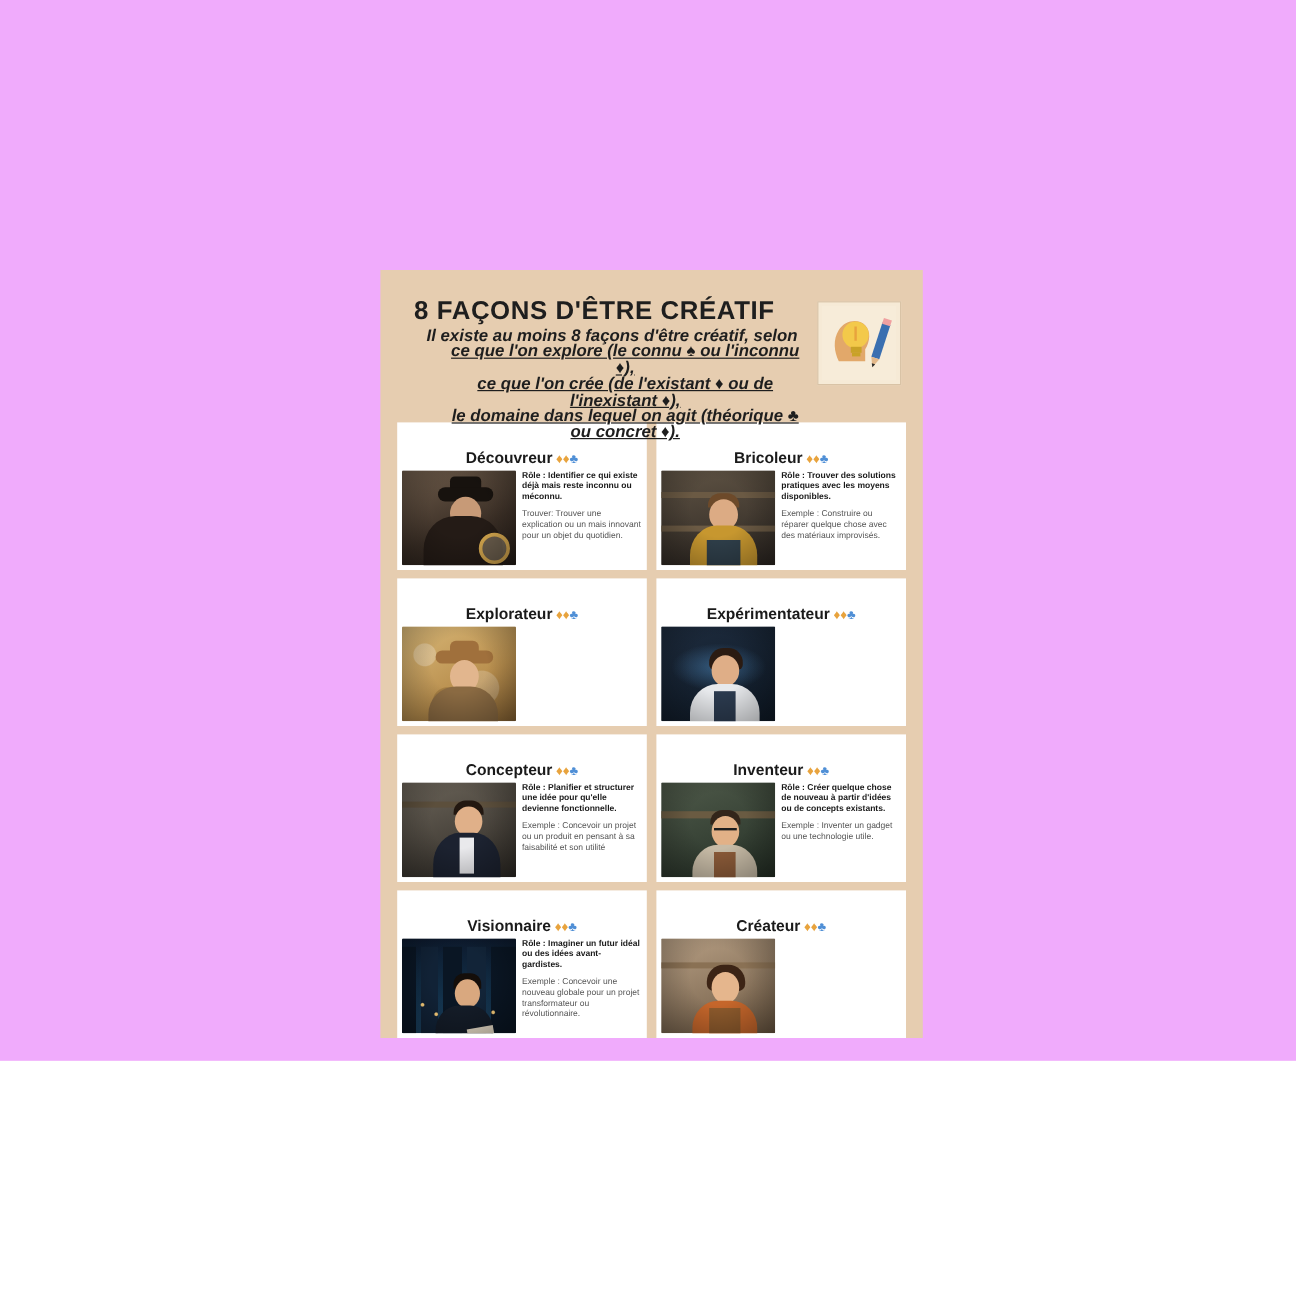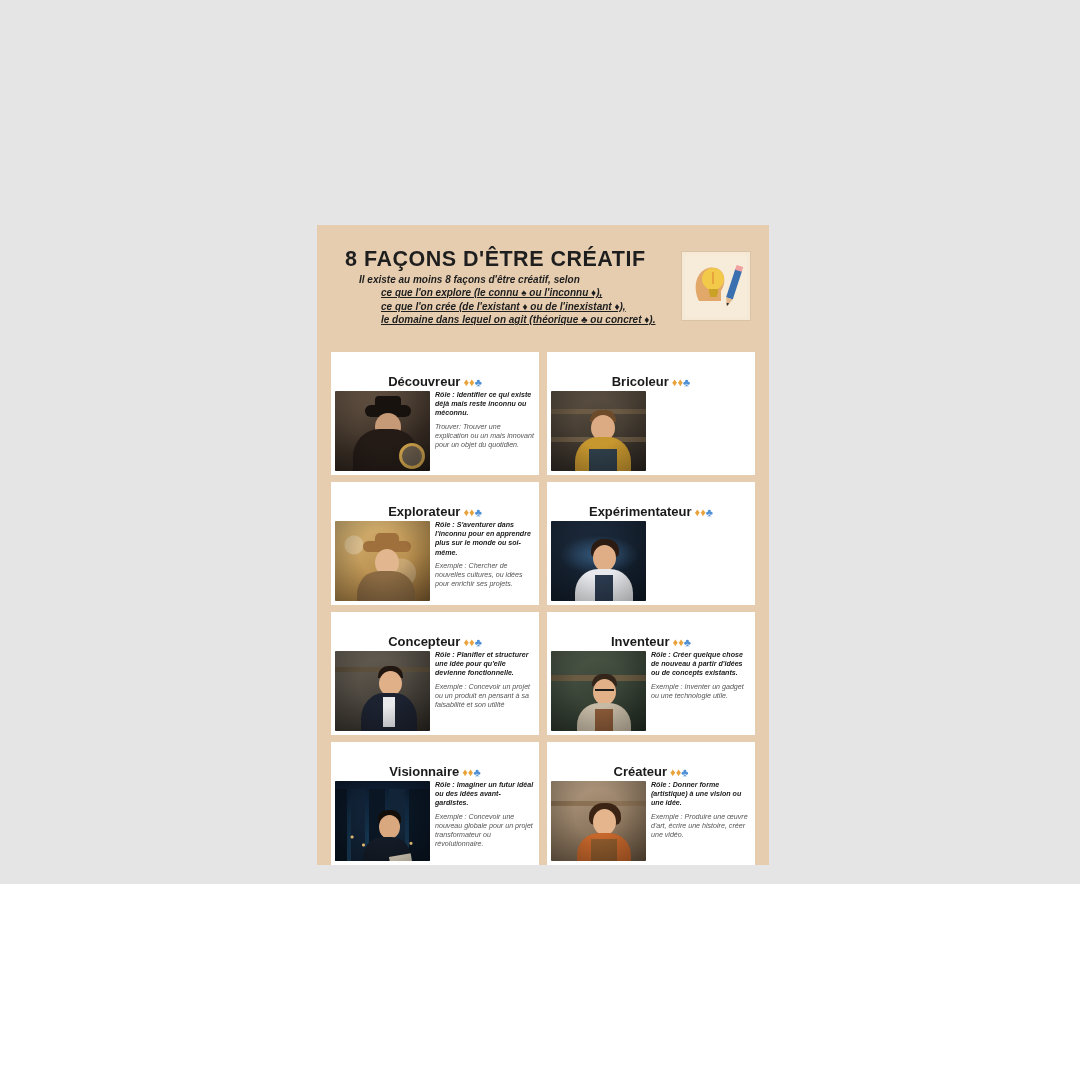--- a/index.html
+++ b/index.html
@@ -7,21 +7,21 @@
     padding: 0;
     background: #ffffff;
     width: 1080px;
     height: 1080px;
     font-family: "Liberation Sans", sans-serif;
   }
   .stage {
     position: relative;
     width: 1080px;
     height: 884px;
-    background: #e5e5e5;
+    background: #f0abfc;
   }
   .poster {
     position: absolute;
     left: 317px;
     top: 225px;
     width: 452px;
     height: 640px;
     background: #e6cdb0;
     box-sizing: border-box;
     padding: 14px 14px 0 14px;
@@ -35,27 +35,28 @@
   }
   .title {
     font-size: 21.5px;
     font-weight: bold;
     letter-spacing: 0.5px;
     color: #1e1e1e;
     margin: 8px 0 1px 14px;
     font-family: "Liberation Sans", sans-serif;
   }
   .subtitle-block {
-    margin-left: 28px;
+    margin-left: 14px;
     color: #1e1e1e;
     font-style: italic;
     font-weight: bold;
-    font-size: 10px;
+    font-size: 14px;
     line-height: 13.4px;
     max-width: 330px;
+    text-align: center;
   }
   .sub-line.indent { padding-left: 22px; text-decoration: underline; }
   .logo {
     position: absolute;
     right: 4px;
     top: 4px;
     width: 68px;
     height: 68px;
     background: #f6ead6;
     border: 1px solid #d9c3a6;
@@ -93,21 +94,20 @@
     color: #1a1a1a;
     line-height: 17px;
     white-space: nowrap;
   }
   .card-head .suits { margin-left: 3px; letter-spacing: 0px; font-size: 11px;}
   .card-body {
     display: flex;
     flex: 1;
     gap: 5px;
     min-height: 0;
-    font-style: italic;
   }
   .photo {
     width: 95px;
     flex: 0 0 95px;
     position: relative;
     overflow: hidden;
     border-radius: 1px;
   }
   .card-text {
     flex: 1;
@@ -279,43 +279,43 @@
                 <div class="sky"></div>
                 <div class="shelf"></div>
                 <div class="shelf2"></div>
                 <div class="hair"></div>
                 <div class="head h1"></div>
                 <div class="fig b1"></div>
                 <div class="ap"></div>
                 <div class="vign"></div>
               </div>
           </div>
+          <div class="card-text">
+            <span class="role"><span>Rôle :</span> <span>Trouver des solutions pratiques avec les moyens disponibles.</span></span>
+            <span class="example"><span>Exemple :</span> <span>Construire ou réparer quelque chose avec des matériaux improvisés.</span></span>
+          </div>
         </div>
       </div>
 
       <div class="card">
         <div class="card-head">
           <span>Explorateur</span><span class="suits"><span class="s-heart">♦</span><span class="s-diamond">♦</span><span class="s-club">♣</span></span>
         </div>
         <div class="card-body">
           <div class="photo p3">
             <div class="scene">
                 <div class="sky"></div>
                 <div class="map"></div>
                 <div class="hat2"></div>
                 <div class="hat"></div>
                 <div class="head h1"></div>
                 <div class="fig b1"></div>
                 <div class="vign"></div>
               </div>
           </div>
-          <div class="card-text">
-            <span class="role"><span>Rôle :</span> <span>S'aventurer dans l'inconnu pour en apprendre plus sur le monde ou soi-même.</span></span>
-            <span class="example"><span>Exemple :</span> <span>Chercher de nouvelles cultures, ou idées pour enrichir ses projets.</span></span>
-          </div>
         </div>
       </div>
 
       <div class="card">
         <div class="card-head">
           <span>Expérimentateur</span><span class="suits"><span class="s-heart">♦</span><span class="s-diamond">♦</span><span class="s-club">♣</span></span>
         </div>
         <div class="card-body">
           <div class="photo p4">
             <div class="scene">
@@ -412,23 +412,19 @@
             <div class="scene">
                 <div class="sky"></div>
                 <div class="shelf"></div>
                 <div class="hair"></div>
                 <div class="head h1"></div>
                 <div class="fig b1"></div>
                 <div class="ap"></div>
                 <div class="vign"></div>
               </div>
           </div>
-          <div class="card-text">
-            <span class="role"><span>Rôle :</span> <span>Donner forme (artistique) à une vision ou une idée.</span></span>
-            <span class="example"><span>Exemple :</span> <span>Produire une œuvre d'art, écrire une histoire, créer une vidéo.</span></span>
-          </div>
         </div>
       </div>
 
     </div>
 
   </div>
 </div>
 
 </body></html>

